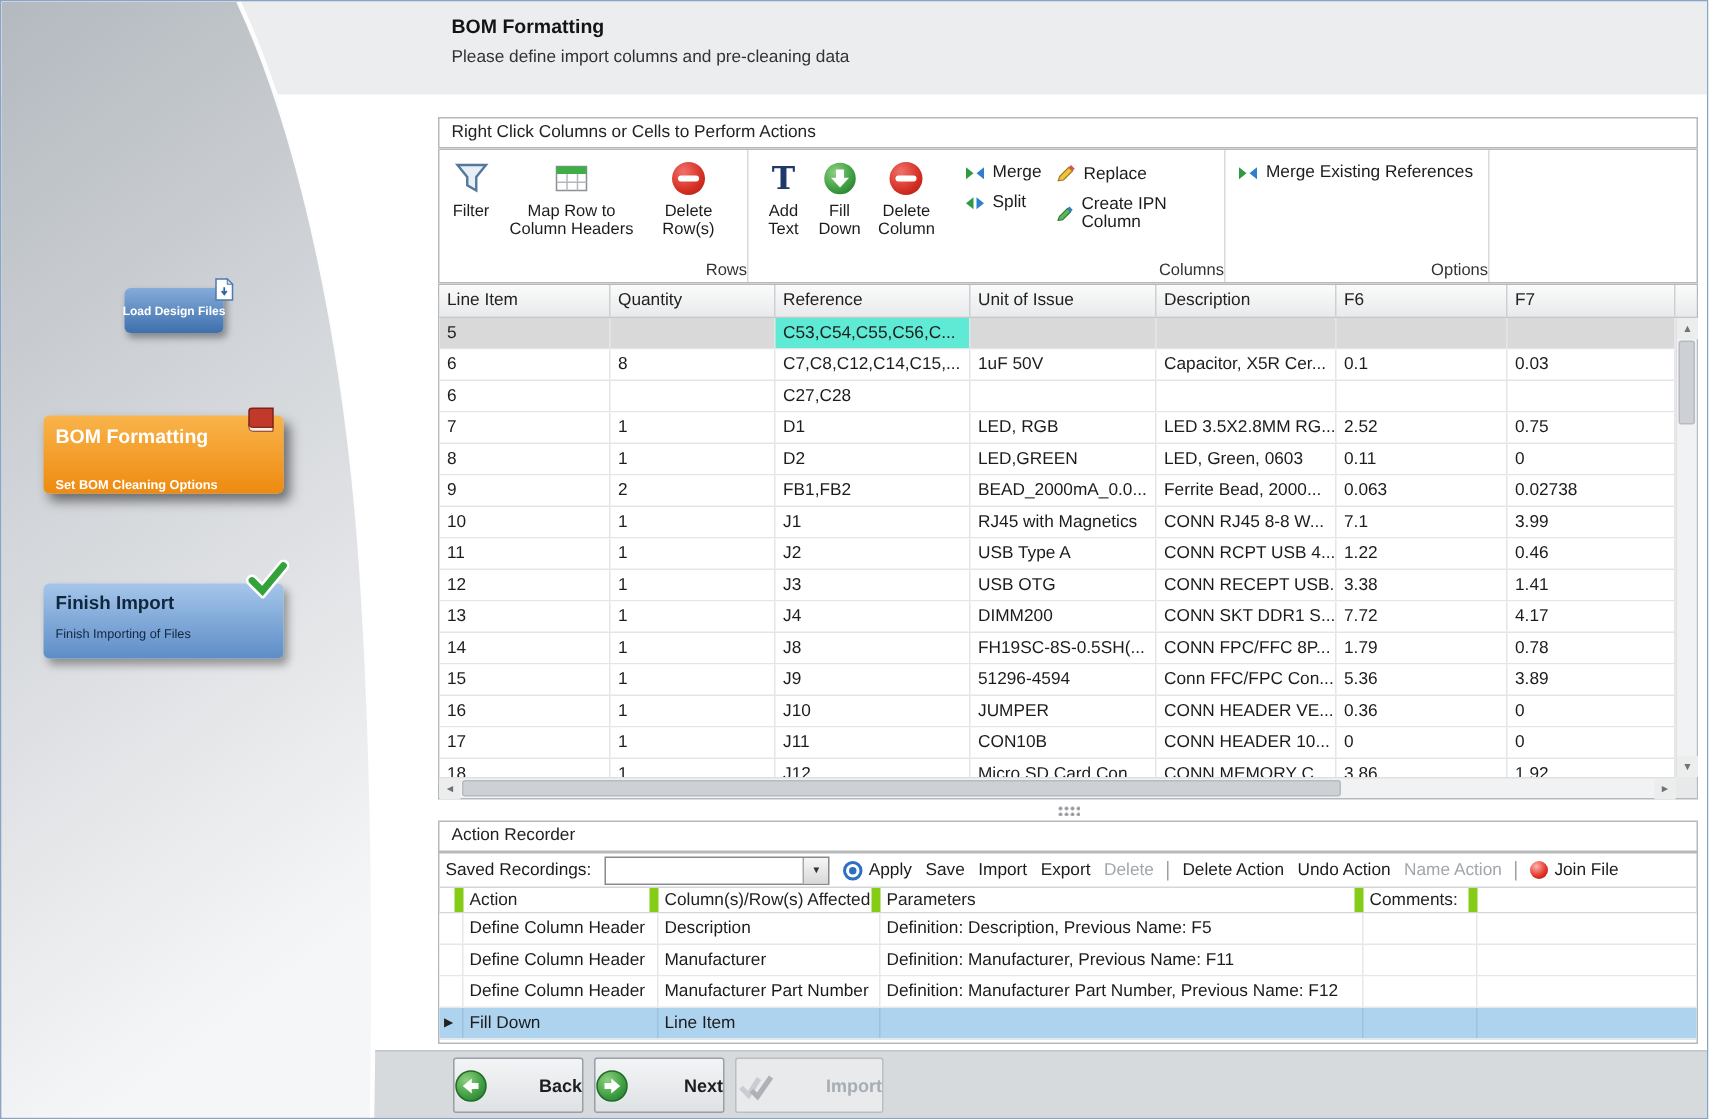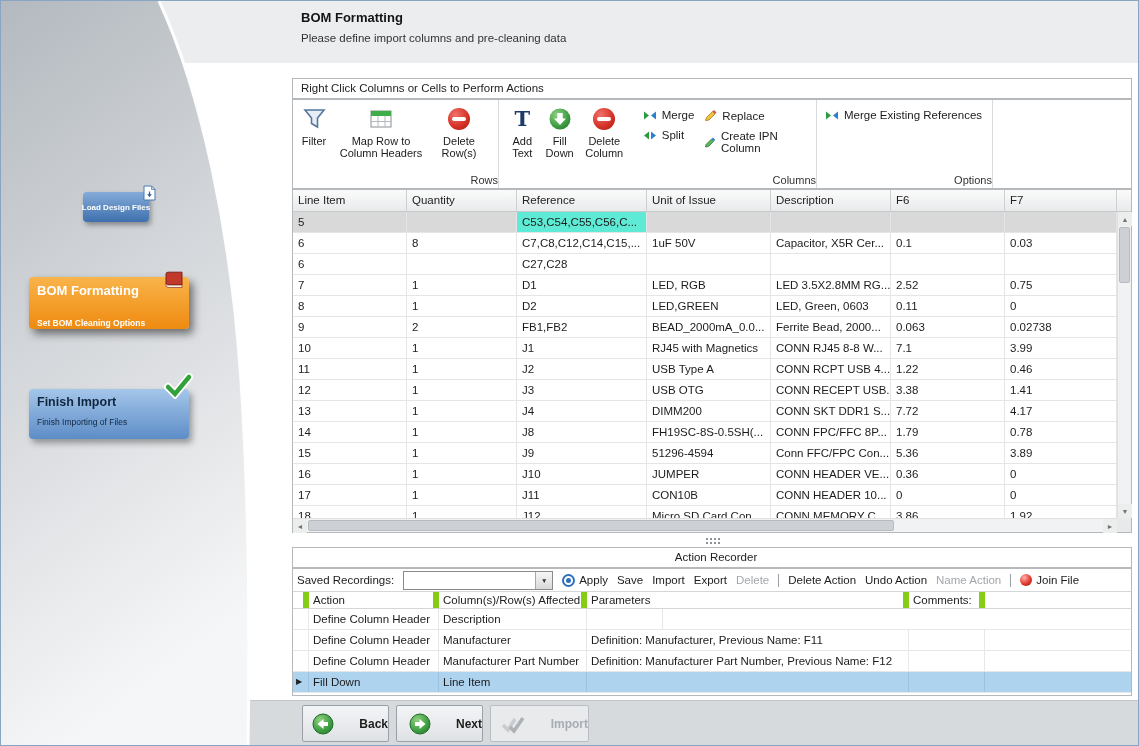--- a/index.html
+++ b/index.html
@@ -61,21 +61,21 @@
   .g-hscroll { position:absolute; left:0; bottom:0; right:14px; height:14px; background:#f1f2f3; border-top:1px solid #dfe0e1; }
   .sb-btn { position:absolute; width:14px; height:14px; display:flex; align-items:center; justify-content:center; font-size:7px; color:#6f7276; background:#eceded; }
   .v-up{top:0;left:0}.v-dn{bottom:0;left:0}.h-lf{left:0;top:0}.h-rt{right:0;top:0}
   .v-thumb { position:absolute; left:1px; right:1px; top:15px; height:56px; background:#cdd0d4; border:1px solid #b7bbc0; border-radius:2px; }
   .h-thumb { position:absolute; top:1px; bottom:1px; left:15px; width:586px; background:#cdd0d4; border:1px solid #b7bbc0; border-radius:2px; }
   .g-corner { position:absolute; right:0; bottom:0; width:14px; height:14px; background:#e8e9ea; }
   .splitter-dots { position:absolute; left:291px; top:536px; width:840px; height:8px; display:flex; justify-content:center; }
   .splitter-dots .dots { width:15px; height:7px; background:radial-gradient(#8e9297 1px, transparent 1.3px); background-size:4px 4px; }
 
   
-  .rec-title { left:291px; top:546px; width:840px; height:21px; line-height:19px; padding-left:8px; font-size:11.5px; color:#222;text-align:center; }
+  .rec-title { left:291px; top:546px; width:840px; height:21px; line-height:19px; padding-left:8px; font-size:11.5px; color:#222; }
   .rec-body { left:291px; top:567px; width:840px; height:128px; }
   .rec-controls { display:flex; align-items:center; height:23px; padding-left:4px; gap:9px; border-bottom:1px solid #d4d6d8; font-size:11.5px; }
   .combo { width:150px; height:19px; border:1px solid #8a8a8a; background:#fff; position:relative; }
   .combo-btn { position:absolute; right:0; top:0; bottom:0; width:17px; background:linear-gradient(#f6f6f6,#d9d9d9); border-left:1px solid #a8a8a8; display:flex; align-items:center; justify-content:center; font-size:6.5px; color:#333; }
   .rc-item { display:flex; align-items:center; gap:4px; color:#1c1c1c; white-space:nowrap; }
   .rc-item.disabled { color:#a2a6ab; }
   .apply-icon { width:13px; height:13px; border-radius:50%; border:2px solid #2d6fc0; background:#fff; position:relative; display:inline-block; }
   .apply-icon::after { content:""; position:absolute; inset:2px; border-radius:50%; background:#2d6fc0; }
   .join-icon { width:12px; height:12px; border-radius:50%; background:radial-gradient(circle at 35% 30%, #ffb3ad, #e23a2c 55%, #991008); display:inline-block; }
   .sep { width:1px; height:13px; background:#9aa0a5; }
@@ -84,21 +84,21 @@
   .rec-hrow .rhc { border-right:6px solid #84cc16; padding-left:4px; line-height:16px; color:#222; white-space:nowrap; overflow:hidden; }
   .rec-row { display:flex; height:21px; border-bottom:1px solid #e6e7e8; background:#fff; }
   .rec-row .rcell { border-right:1px solid #e6e7e8; padding-left:4px; line-height:20px; white-space:nowrap; overflow:hidden; }
   .rec-row.selected { background:#aed3ef; }
   .rec-row.selected .rcell { border-right-color:#9cc2e0; }
   .rmarker { width:16px; position:relative; }
   .rec-row.selected .rmarker::after { content:"\25B6"; position:absolute; left:3px; top:0; font-size:8px; color:#222; line-height:20px; }
   .ra1{width:130px}.ra2{width:148px}.ra3{width:322px}.ra4{width:76px}.ra5{flex:1;border-right:none !important}
 
   
-  .f-btn { position:absolute; top:704px; height:37px; border:1px solid #9aa0a7; border-radius:2px; background:linear-gradient(#f3f4f6,#dfe2e5); display:flex; align-items:center; justify-content:flex-end; gap:25px; font-size:12px; font-weight:bold; color:#1d1d1d; }
+  .f-btn { position:absolute; top:704px; height:37px; border:1px solid #9aa0a7; border-radius:2px; background:linear-gradient(#f3f4f6,#dfe2e5); display:flex; align-items:center; justify-content:space-between; gap:25px; font-size:12px; font-weight:bold; color:#1d1d1d; }
   .btn-back { left:301px; width:87px; }
   .btn-next { left:395px; width:87px; }
   .btn-import { left:489px; width:99px; color:#a7adb4; background:#e8eaec; border-color:#b9bec4; }
 </style>
 </head>
 <body>
 
 <div class="window">
 
   <div class="top-strip"></div>
@@ -483,20 +483,21 @@
         <div class="rhc ra3">Parameters</div>
         <div class="rhc ra4">Comments:</div>
         <div class="rhc ra5"></div>
       </div>
       <div>
 
           <div class="rec-row">
             <div class="rcell rmarker"></div>
             <div class="rcell ra1">Define Column Header</div>
             <div class="rcell ra2">Description</div>
+            <div class="rcell ra3">Definition: Description, Previous Name: F5</div>
             <div class="rcell ra4"></div>
             <div class="rcell ra5"></div>
           </div>
 
           <div class="rec-row">
             <div class="rcell rmarker"></div>
             <div class="rcell ra1">Define Column Header</div>
             <div class="rcell ra2">Manufacturer</div>
             <div class="rcell ra3">Definition: Manufacturer, Previous Name: F11</div>
             <div class="rcell ra4"></div>

